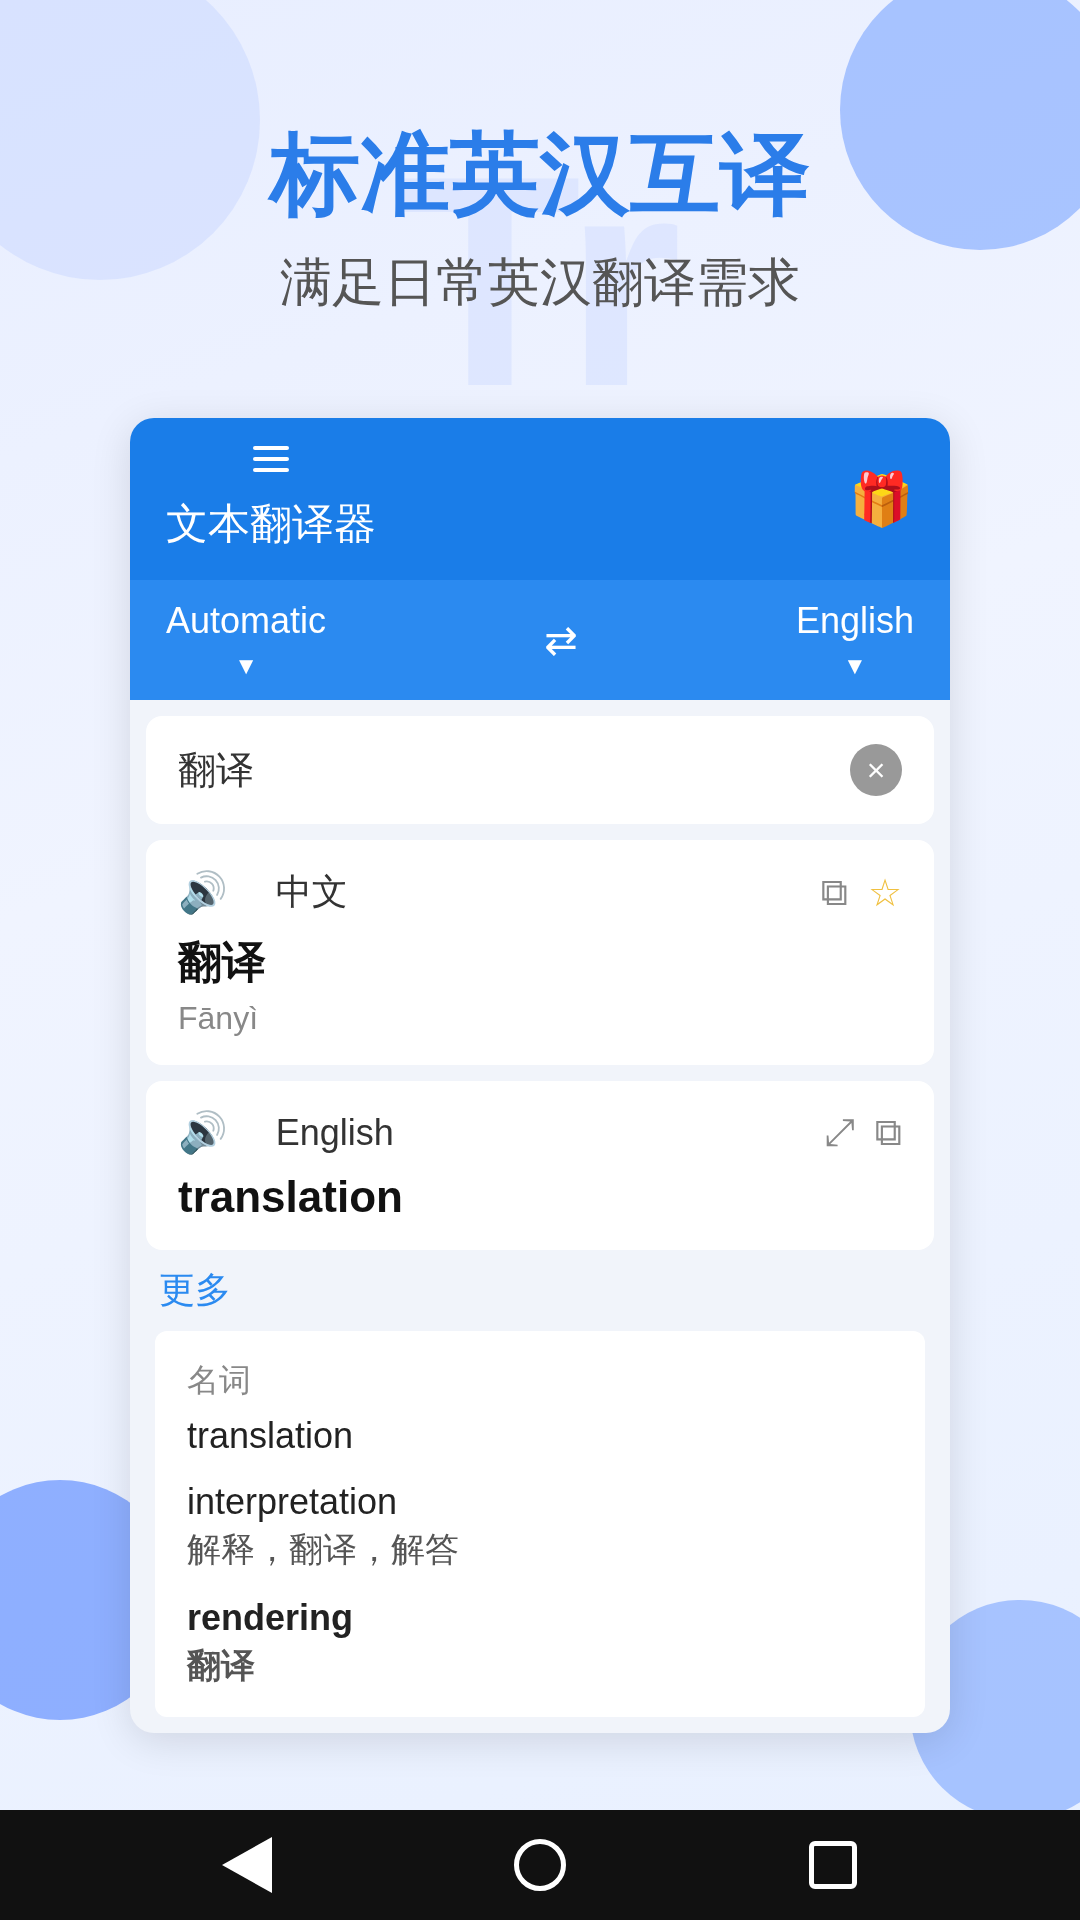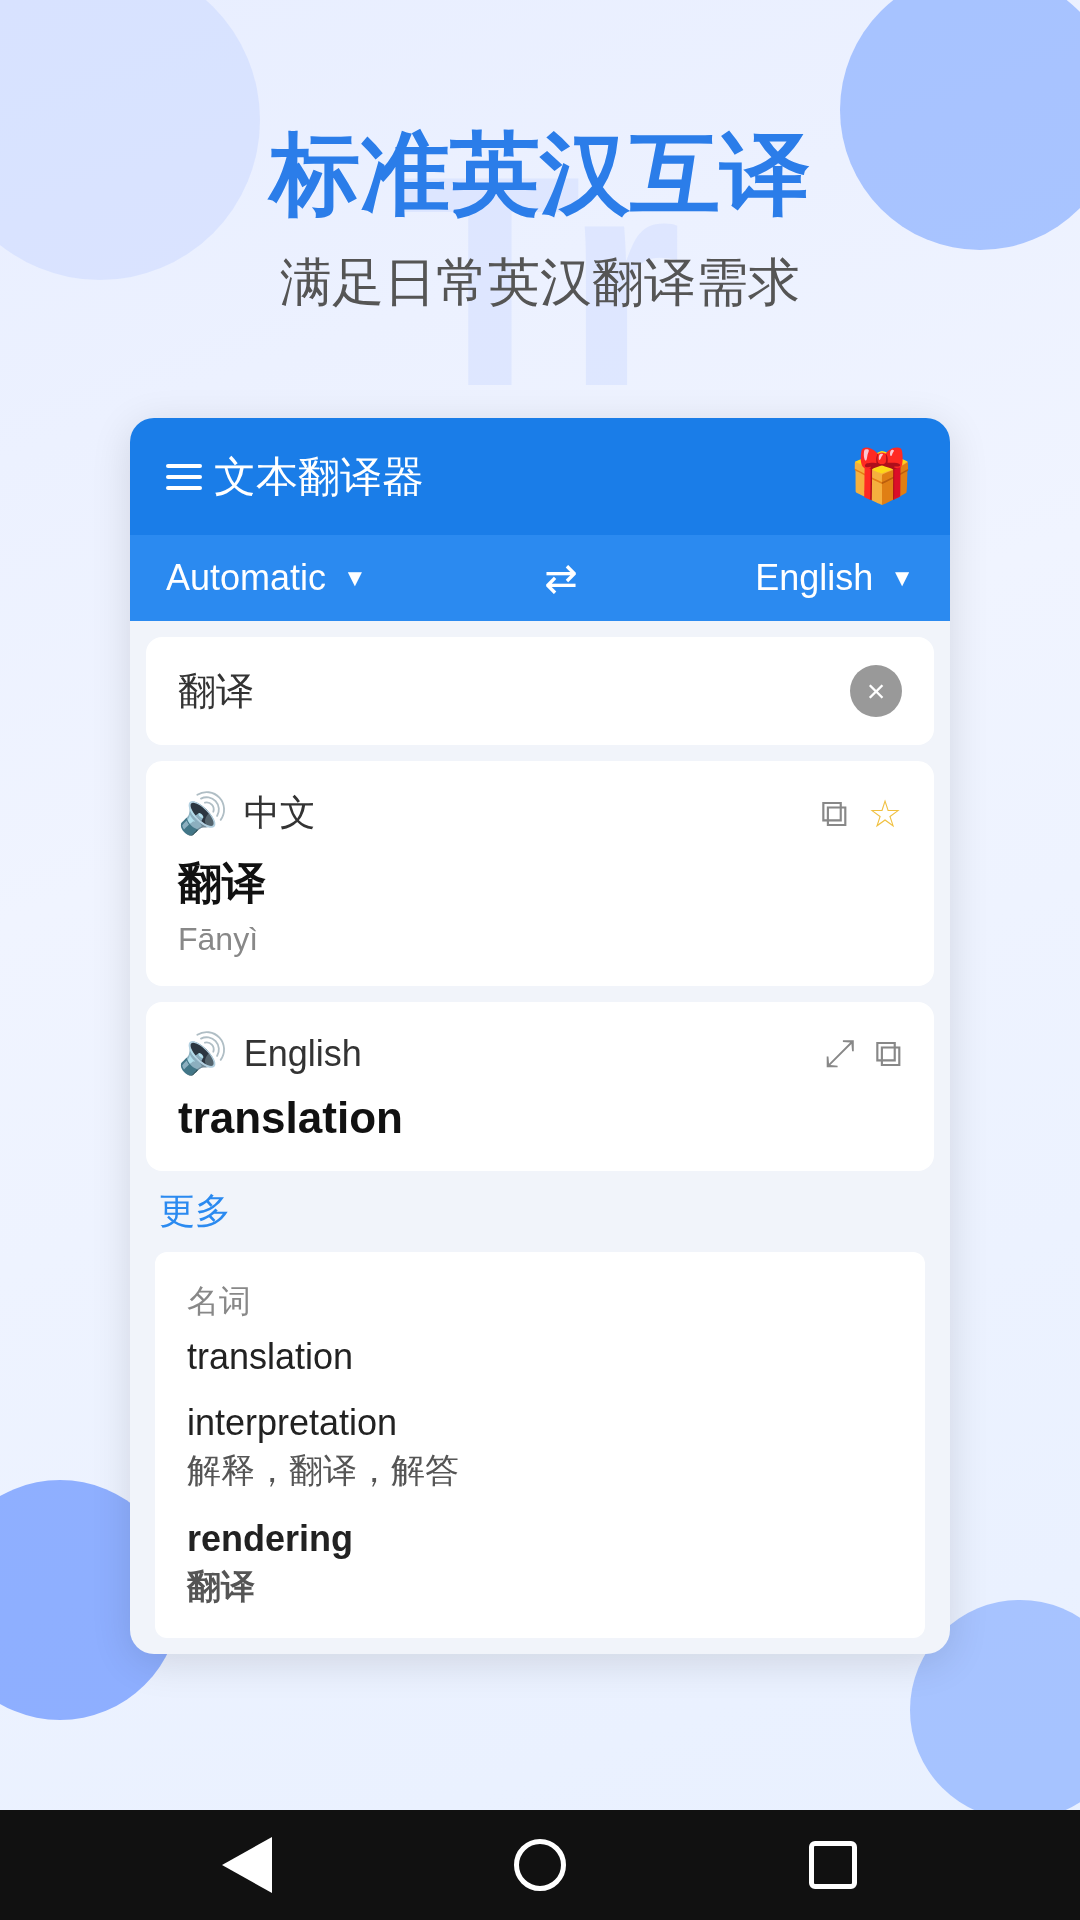--- a/index.html
+++ b/index.html
@@ -108,21 +108,22 @@
       background: #1a7de8;
       padding: 28px 36px;
       display: flex;
       align-items: center;
       justify-content: space-between;
     }
 
     .toolbar-left {
       display: flex;
       align-items: center;
-      gap: 12px;
+      gap: 24px;
+      flex-direction: column;
     }
 
     .hamburger-icon {
       display: flex;
       flex-direction: column;
       gap: 7px;
       cursor: pointer;
     }
 
     .hamburger-icon span {
@@ -149,24 +150,25 @@
       background: #2b8af0;
       padding: 20px 36px;
       display: flex;
       align-items: center;
       justify-content: space-between;
     }
 
     .lang-btn {
       display: flex;
       align-items: center;
-      gap: 17px;
+      gap: 10px;
       color: white;
       font-size: 36px;
       cursor: pointer;
+      flex-direction: column;
     }
 
     .lang-btn .arrow-down {
       font-size: 24px;
     }
 
     .swap-icon {
       color: white;
       font-size: 40px;
       cursor: pointer;
@@ -226,20 +228,21 @@
 
     .speaker-icon {
       font-size: 40px;
       color: #333;
       cursor: pointer;
     }
 
     .lang-label {
       font-size: 36px;
       color: #333;
+      margin-left: 32px;
     }
 
     .result-actions {
       display: flex;
       gap: 20px;
     }
 
     .action-icon {
       font-size: 38px;
       color: #888;

